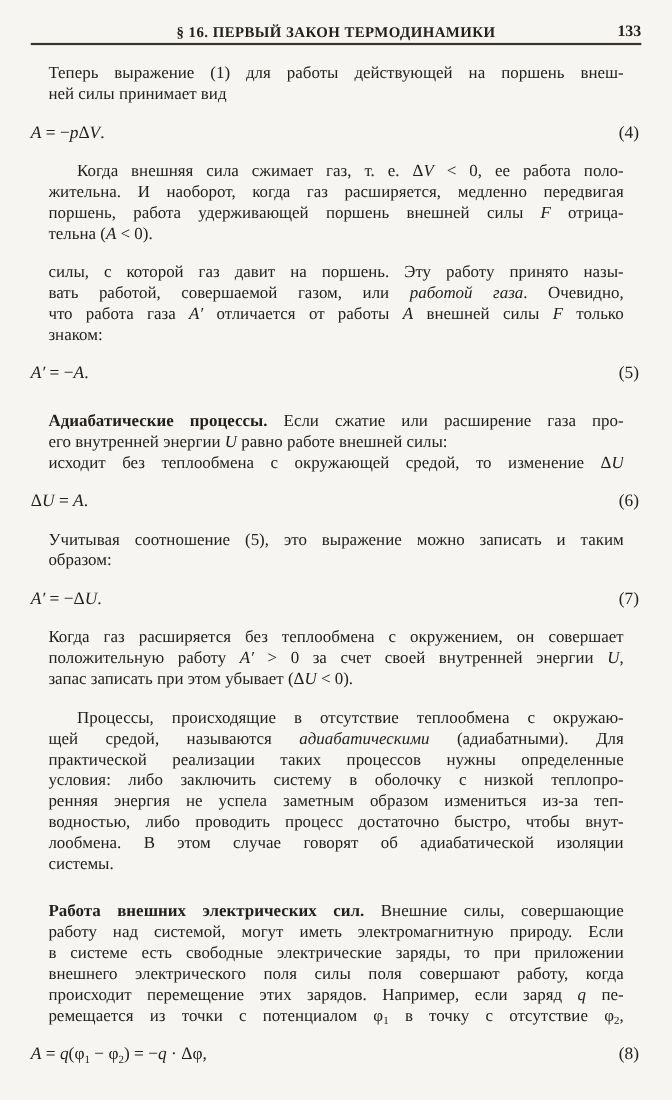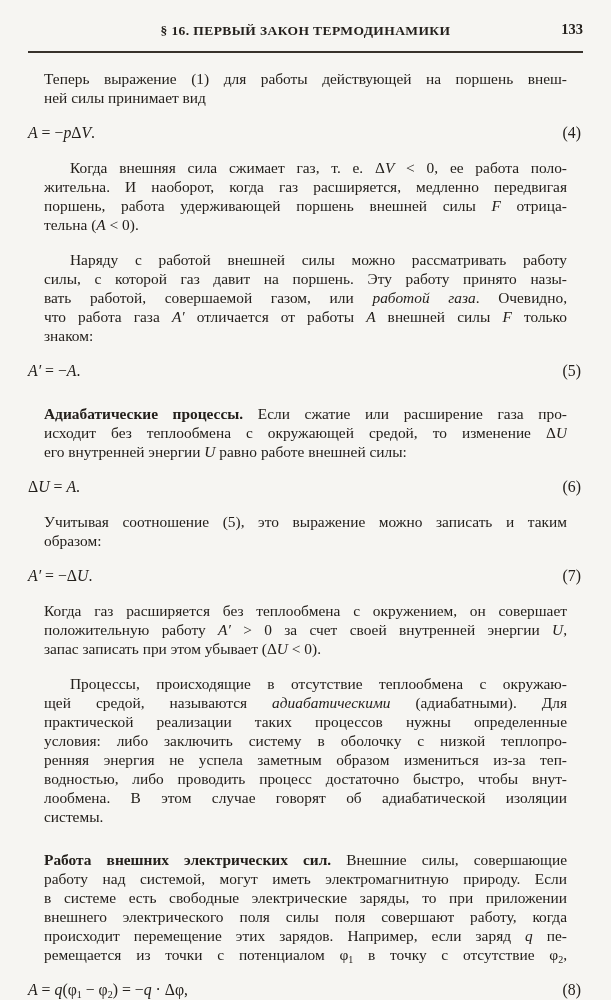--- a/index.html
+++ b/index.html
@@ -13,21 +13,21 @@
     width: 611px; height: 1000px;
     box-sizing: border-box;
     background: #f6f5f2;
     color: #24201c;
     overflow: hidden;
   }
   .running-head {
     position: relative;
     margin: 0 28px;
     padding-top: 21px;
-    padding-bottom: 12px;
+    padding-bottom: 0;
     border-bottom: 2px solid #38322c;
     text-align: center;
   }
   .running-head .title {
     font-weight: bold;
     font-size: 13.5px;
     line-height: 16px;
     letter-spacing: 0.4px;
     white-space: nowrap;
   }
@@ -82,31 +82,30 @@
         <div class="line last"><span class="r-n">ней силы принимает вид</span></div>
       </div>
       <div class="eq"><span class="eq-body"><span class="r-i">A</span><span class="r-n"> = −</span><span class="r-i">p</span><span class="r-n">Δ</span><span class="r-i">V</span><span class="r-n">.</span></span><span class="eq-num">(4)</span></div>
       <div class="para">
         <div class="line indent"><span class="r-n">Когда внешняя сила сжимает газ, т. е. Δ</span><span class="r-i">V</span><span class="r-n"> &lt; 0, ее работа поло-</span></div>
         <div class="line"><span class="r-n">жительна. И наоборот, когда газ расширяется, медленно передвигая</span></div>
         <div class="line"><span class="r-n">поршень, работа удерживающей поршень внешней силы </span><span class="r-i">F</span><span class="r-n"> отрица-</span></div>
         <div class="line last"><span class="r-n">тельна (</span><span class="r-i">A</span><span class="r-n"> &lt; 0).</span></div>
       </div>
       <div class="para">
-        <div class="line indent"><span class="r-n">Наряду с работой внешней силы можно рассматривать работу</span></div>
         <div class="line"><span class="r-n">силы, с которой газ давит на поршень. Эту работу принято назы-</span></div>
         <div class="line"><span class="r-n">вать работой, совершаемой газом, или </span><span class="r-i">работой газа</span><span class="r-n">. Очевидно,</span></div>
         <div class="line"><span class="r-n">что работа газа </span><span class="r-i">A′</span><span class="r-n"> отличается от работы </span><span class="r-i">A</span><span class="r-n"> внешней силы </span><span class="r-i">F</span><span class="r-n"> только</span></div>
         <div class="line last"><span class="r-n">знаком:</span></div>
       </div>
       <div class="eq"><span class="eq-body"><span class="r-i">A′</span><span class="r-n"> = −</span><span class="r-i">A</span><span class="r-n">.</span></span><span class="eq-num">(5)</span></div>
       <div class="para section">
         <div class="line"><span class="r-b">Адиабатические процессы.</span><span class="r-n"> Если сжатие или расширение газа про-</span></div>
+        <div class="line last"><span class="r-n">его внутренней энергии </span><span class="r-i">U</span><span class="r-n"> равно работе внешней силы:</span></div>
         <div class="line"><span class="r-n">исходит без теплообмена с окружающей средой, то изменение Δ</span><span class="r-i">U</span></div>
-        <div class="line last"><span class="r-n">его внутренней энергии </span><span class="r-i">U</span><span class="r-n"> равно работе внешней силы:</span></div>
       </div>
       <div class="eq"><span class="eq-body"><span class="r-n">Δ</span><span class="r-i">U</span><span class="r-n"> = </span><span class="r-i">A</span><span class="r-n">.</span></span><span class="eq-num">(6)</span></div>
       <div class="para">
         <div class="line"><span class="r-n">Учитывая соотношение (5), это выражение можно записать и таким</span></div>
         <div class="line last"><span class="r-n">образом:</span></div>
       </div>
       <div class="eq"><span class="eq-body"><span class="r-i">A′</span><span class="r-n"> = −Δ</span><span class="r-i">U</span><span class="r-n">.</span></span><span class="eq-num">(7)</span></div>
       <div class="para">
         <div class="line"><span class="r-n">Когда газ расширяется без теплообмена с окружением, он совершает</span></div>
         <div class="line"><span class="r-n">положительную работу </span><span class="r-i">A′</span><span class="r-n"> &gt; 0 за счет своей внутренней энергии </span><span class="r-i">U</span><span class="r-n">,</span></div>

